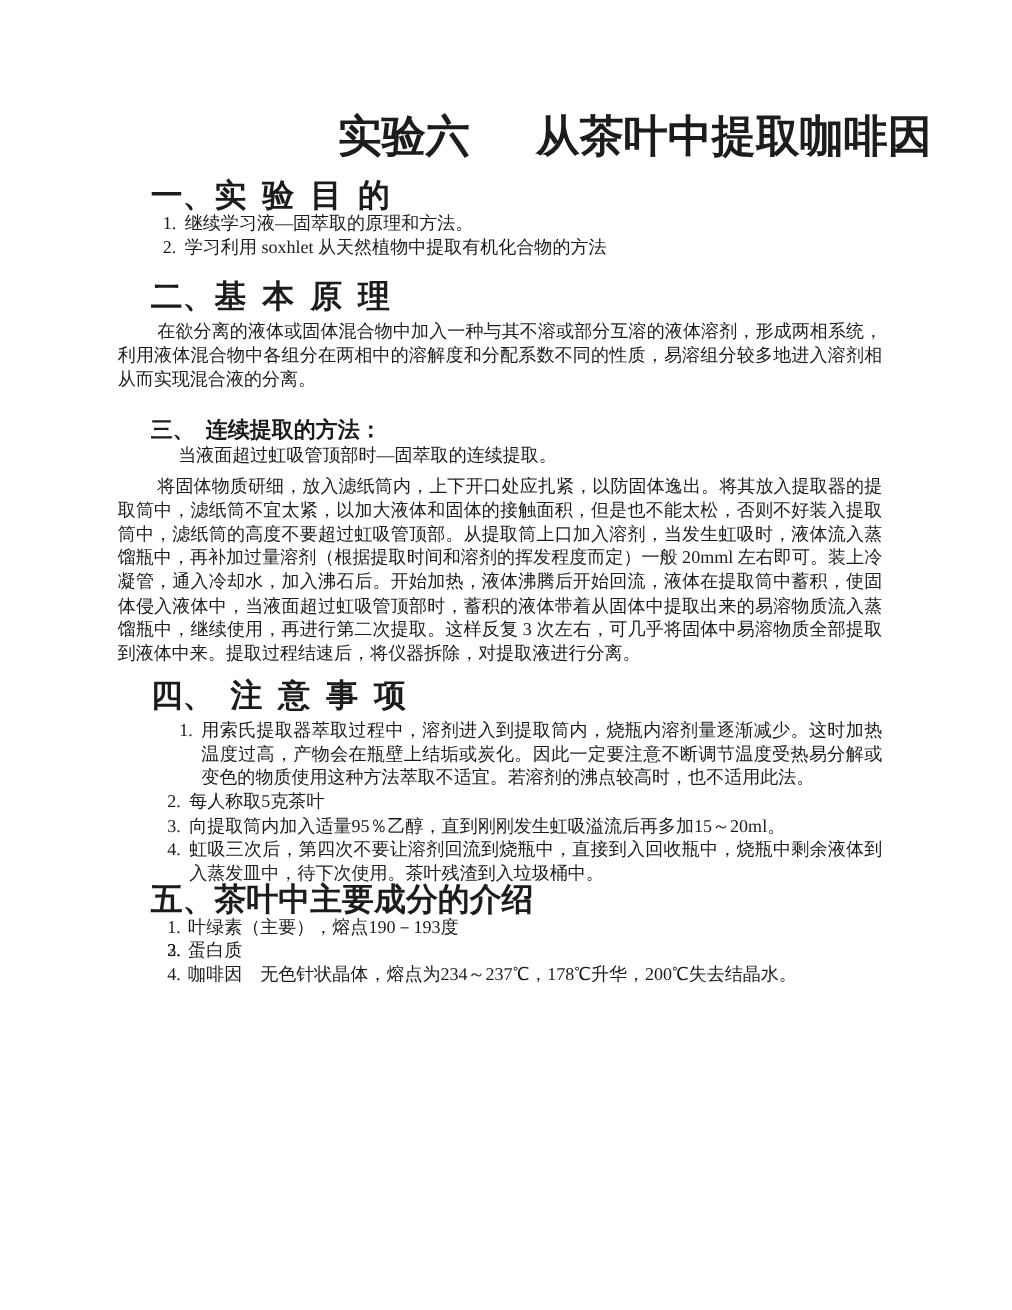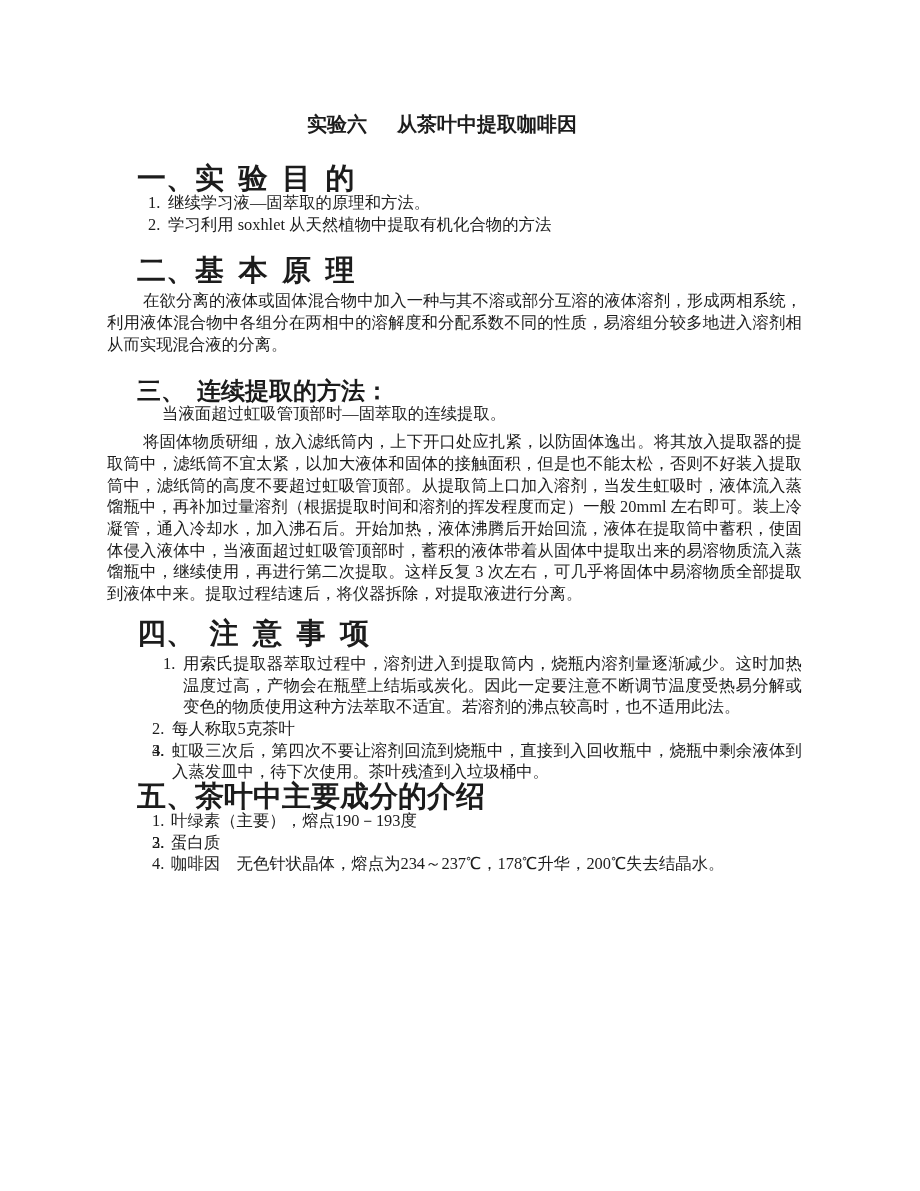--- a/index.html
+++ b/index.html
@@ -13,35 +13,36 @@
     color: #1c1c1c;
     font-size: 16.4px;
     line-height: 21.7px;
   }
   .content {
     padding-top: 106px;
     padding-left: 107px;
     width: 695px;
   }
   .doc-title {
-    font-size: 20px;
+    font-size: 40px;
     line-height: 36px;
     font-weight: bold;
     padding-left: 200px;
     white-space: nowrap;
+    text-align: center;
   }
   .sec-heading {
     font-weight: bold;
     font-size: 29px;
     line-height: 26px;
     margin-left: 30px;
     white-space: nowrap;
   }
   .sec-heading.small {
-    font-size: 24px;
+    font-size: 20px;
     line-height: 24px;
   }
   .h1-block { margin-top: 23px; }
   .list1 { margin-top: 1px; }
   .h2-block { margin-top: 22px; font-family: Liberation Serif, serif; }
   .para2 { margin-top: 7px; }
   .h3-block { margin-top: 23px; }
   .lead3 { margin-top: 0; padding-left: 55px; }
   .para3 { margin-top: 7px; }
   .h4-block { margin-top: 15px; }
@@ -95,20 +96,21 @@
       <div class="item first">
         <span class="num">1.</span>
         <span>用索氏提取器萃取过程中，溶剂进入到提取筒内，烧瓶内溶剂量逐渐减少。这时加热温度过高，产物会在瓶壁上结垢或炭化。因此一定要注意不断调节温度受热易分解或变色的物质使用这种方法萃取不适宜。若溶剂的沸点较高时，也不适用此法。</span>
       </div>
       <div class="item">
         <span class="num">2.</span>
         <span>每人称取5克茶叶</span>
       </div>
       <div class="item">
         <span class="num">3.</span>
+        <span>向提取筒内加入适量95％乙醇，直到刚刚发生虹吸溢流后再多加15～20ml。</span>
       </div>
       <div class="item">
         <span class="num">4.</span>
         <span>虹吸三次后，第四次不要让溶剂回流到烧瓶中，直接到入回收瓶中，烧瓶中剩余液体到入蒸发皿中，待下次使用。茶叶残渣到入垃圾桶中。</span>
       </div>
     </div>
 
     <div class="sec-heading h5-block">五、茶叶中主要成分的介绍</div>
     <div class="list5">
       <div class="item">

